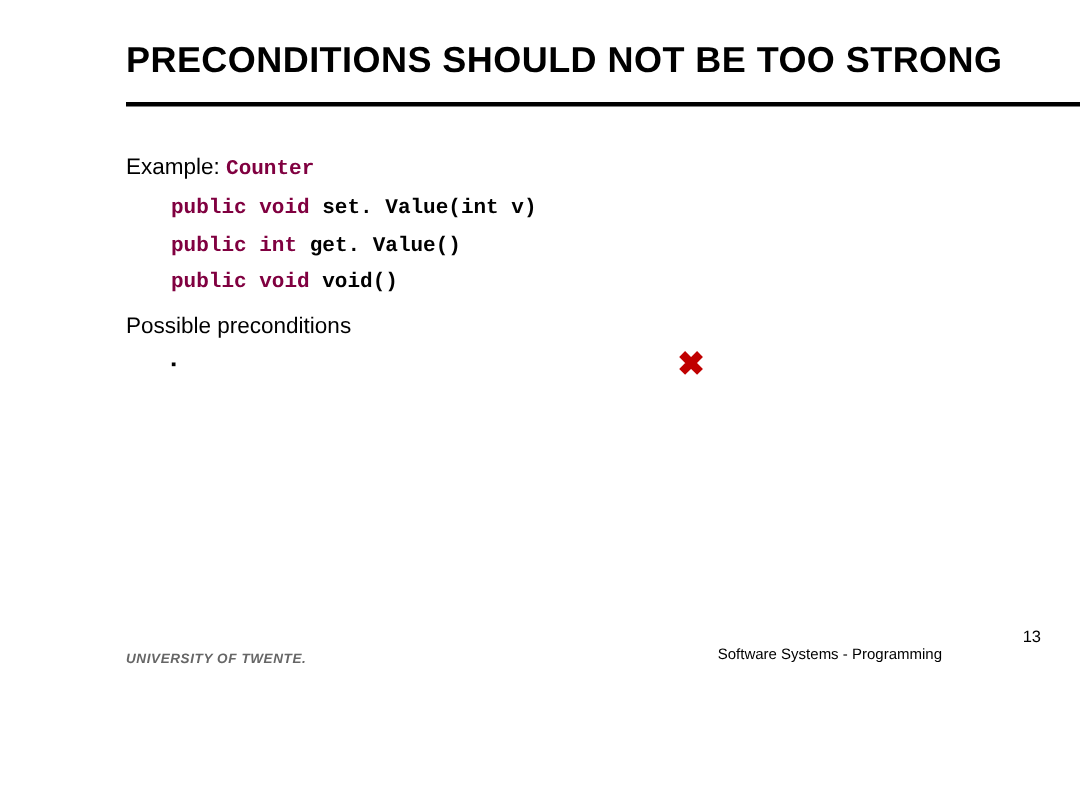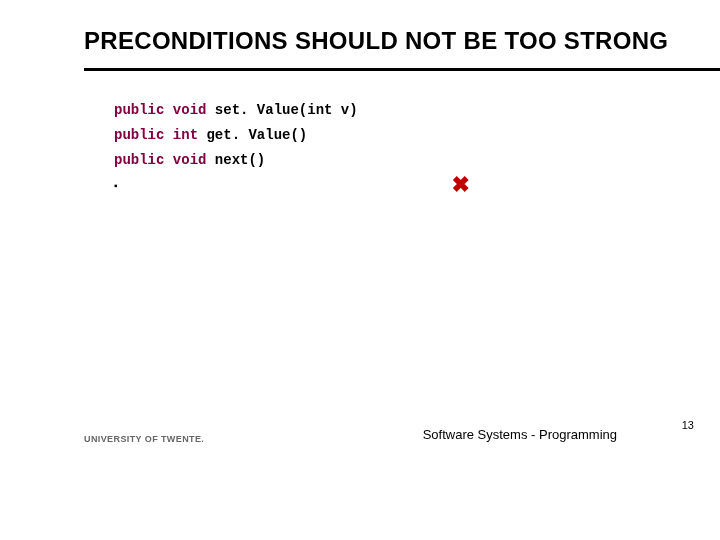--- a/index.html
+++ b/index.html
@@ -89,69 +89,75 @@
     width: 720px;
   }
   .uni {
     position: absolute;
     left: 84px;
     bottom: 0;
     font-size: 9px;
     font-weight: bold;
     letter-spacing: 0.4px;
     color: #666;
+    font-style: italic;
   }
   .course {
     position: absolute;
-    right: 103px;
+    right: 92px;
     bottom: 2px;
-    font-size: 13px;
+    font-size: 10px;
     color: #000;
   }
   .pagenum {
     position: absolute;
     right: 26px;
     bottom: 13px;
     font-size: 11px;
     color: #000;
   }
 </style>
 </head>
 <body>
 
 <div class="slide">
 
   <h1 class="title">PRECONDITIONS SHOULD NOT BE TOO STRONG</h1>
   <hr class="rule">
 
   <div class="body">
 
+    <div class="section-label">
+      <span>Example:</span>
+      <span class="mono maroon">Counter</span>
+    </div>
 
     <div class="sig-line">
       <span class="maroon">public</span>
       <span> </span>
       <span class="maroon">void</span>
       <span> </span>
       <span>set. Value(int v)</span>
     </div>
     <div class="sig-line">
       <span class="maroon">public</span>
       <span> </span>
       <span class="maroon">int</span>
       <span> </span>
       <span>get. Value()</span>
     </div>
     <div class="sig-line">
       <span class="maroon">public</span>
       <span> </span>
       <span class="maroon">void</span>
       <span> </span>
-      <span>next()</span>
+      <span>void()</span>
     </div>
 
+    <div class="section-label" style="margin-top:8px;">Possible preconditions</div>
 
     <ul class="bullets">
       <li>
         <div class="cond-row">
           <span class="mark bad">✖</span>
         </div>
       </li>
     </ul>
 
 

